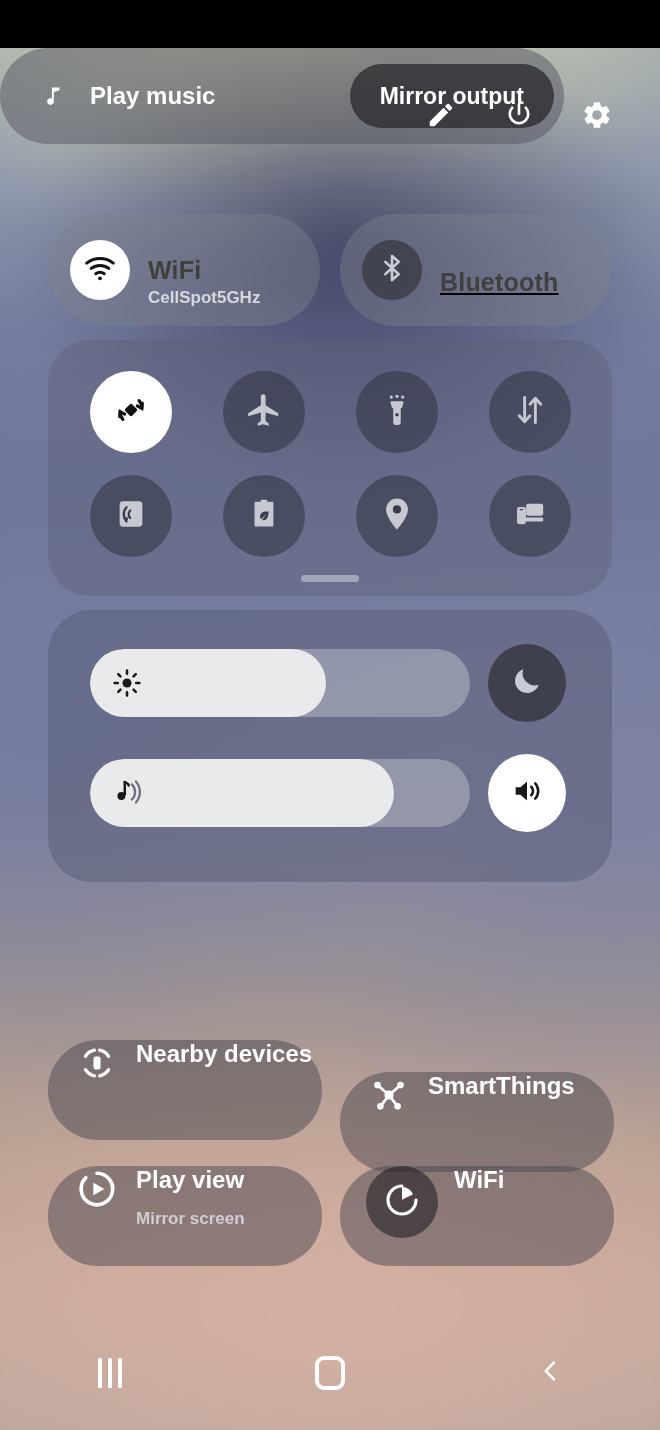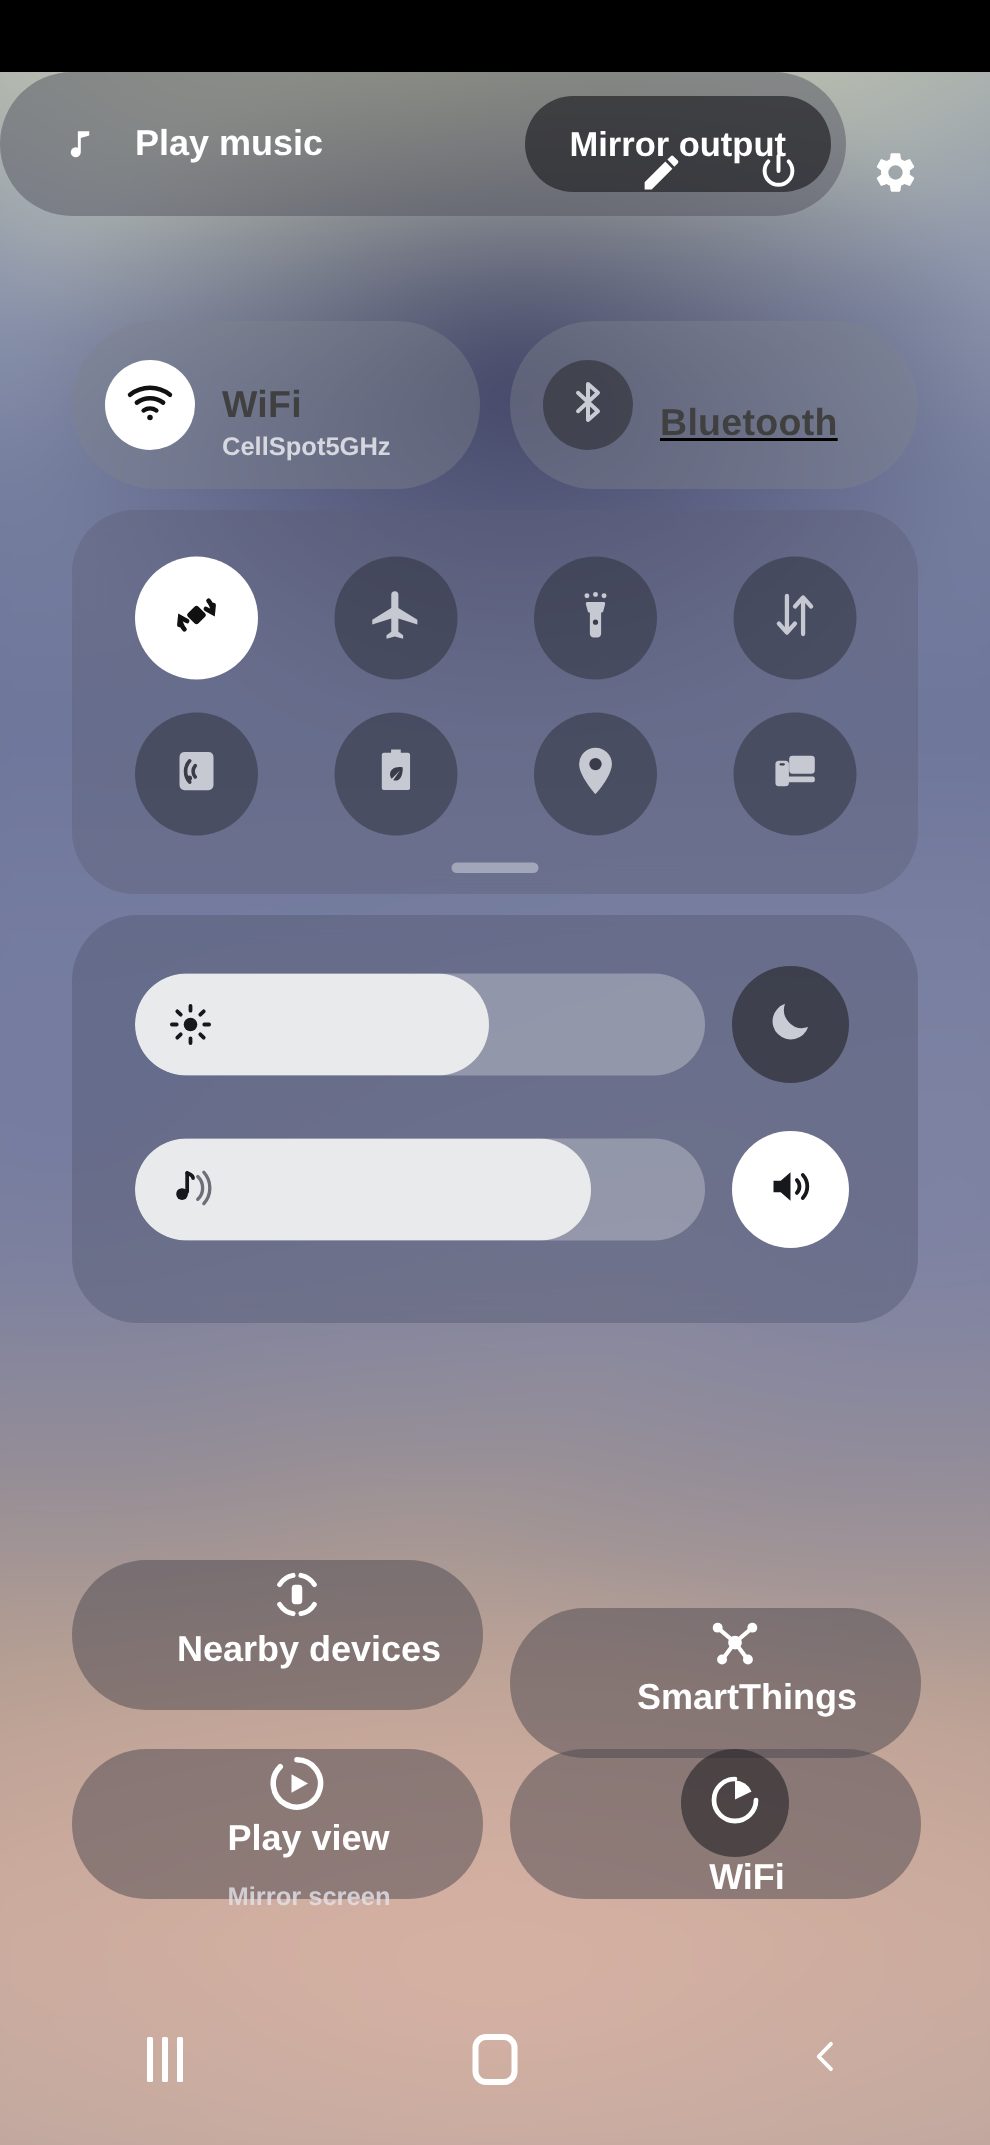--- a/index.html
+++ b/index.html
@@ -234,25 +234,23 @@
     color: #fff; font-size: 23px; font-weight: 700;
     cursor: pointer;
   }
 
   
   .feat {
     position: absolute;
     height: 100px;
     border-radius: 50px;
     display: flex;
-    align-items: center;
     padding-left: 26px;
     background: rgba(76,72,80,0.50);
     cursor: pointer;
-    flex-direction: column;
   }
   #tile-nearby { left: 48px;  top: 992px;  width: 274px; }
   #tile-smartthings { left: 340px; top: 1024px; width: 274px; }
   #tile-smartview { left: 48px;  top: 1118px; width: 274px; }
   #tile-modes  { left: 340px; top: 1118px; width: 274px; }
 
   .feat-ico {
     width: 46px; height: 46px;
     flex: 0 0 auto;
     display: flex; align-items: center; justify-content: center;

